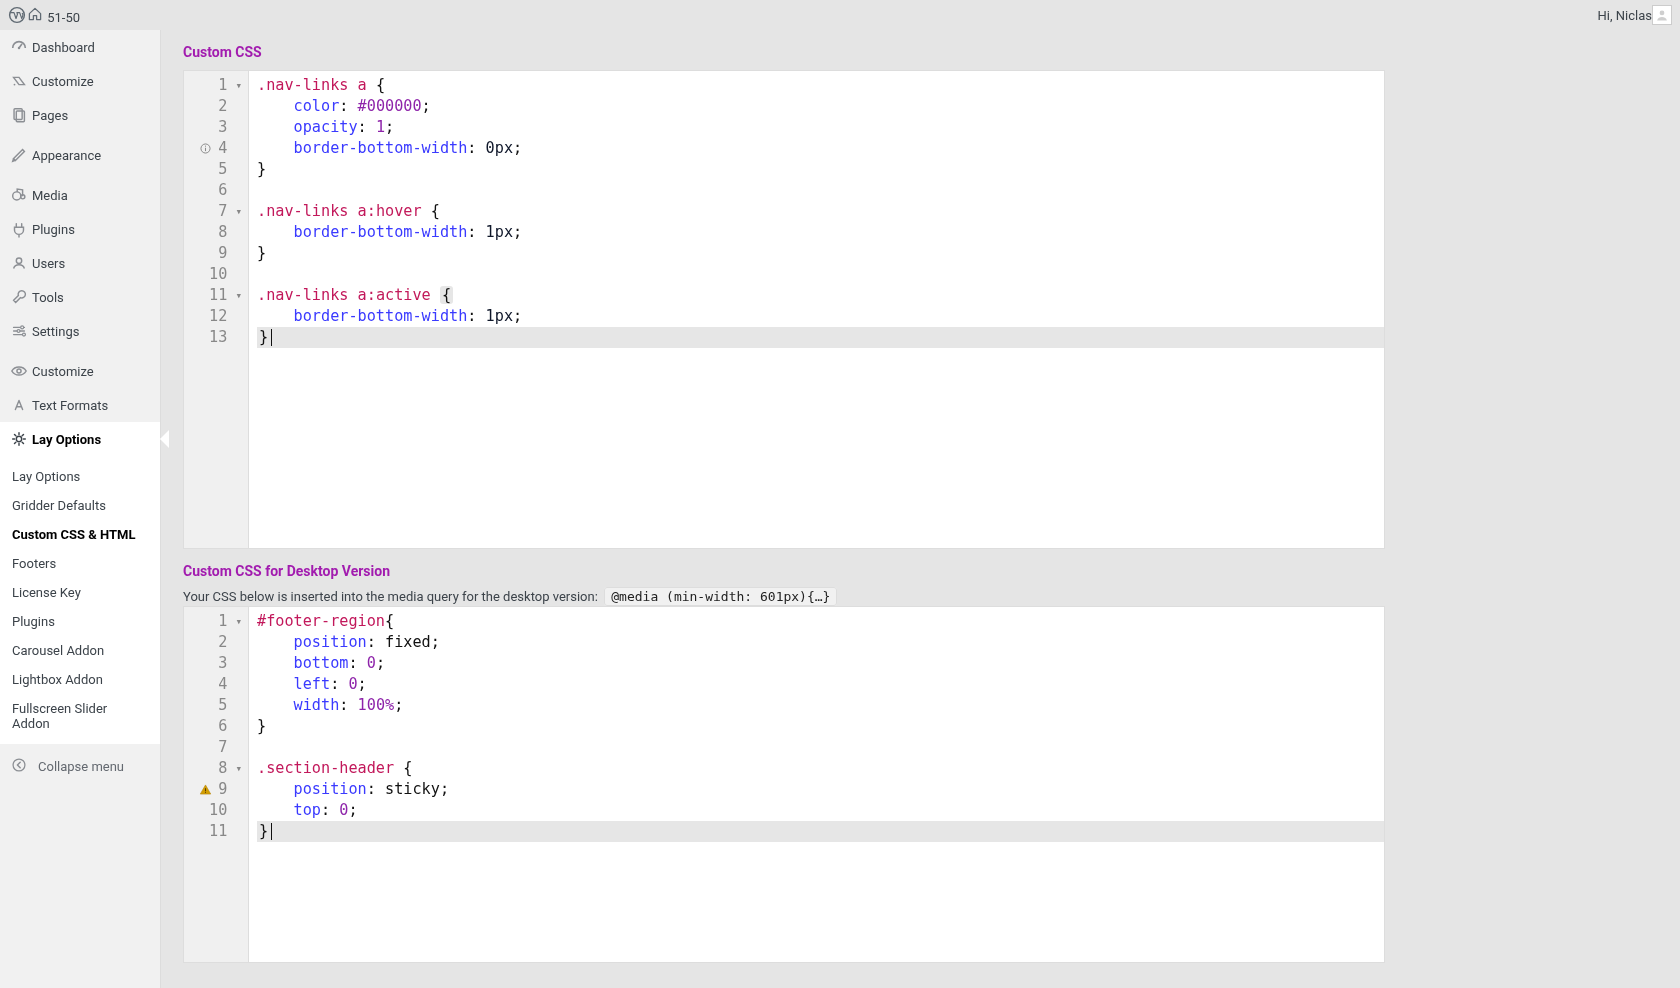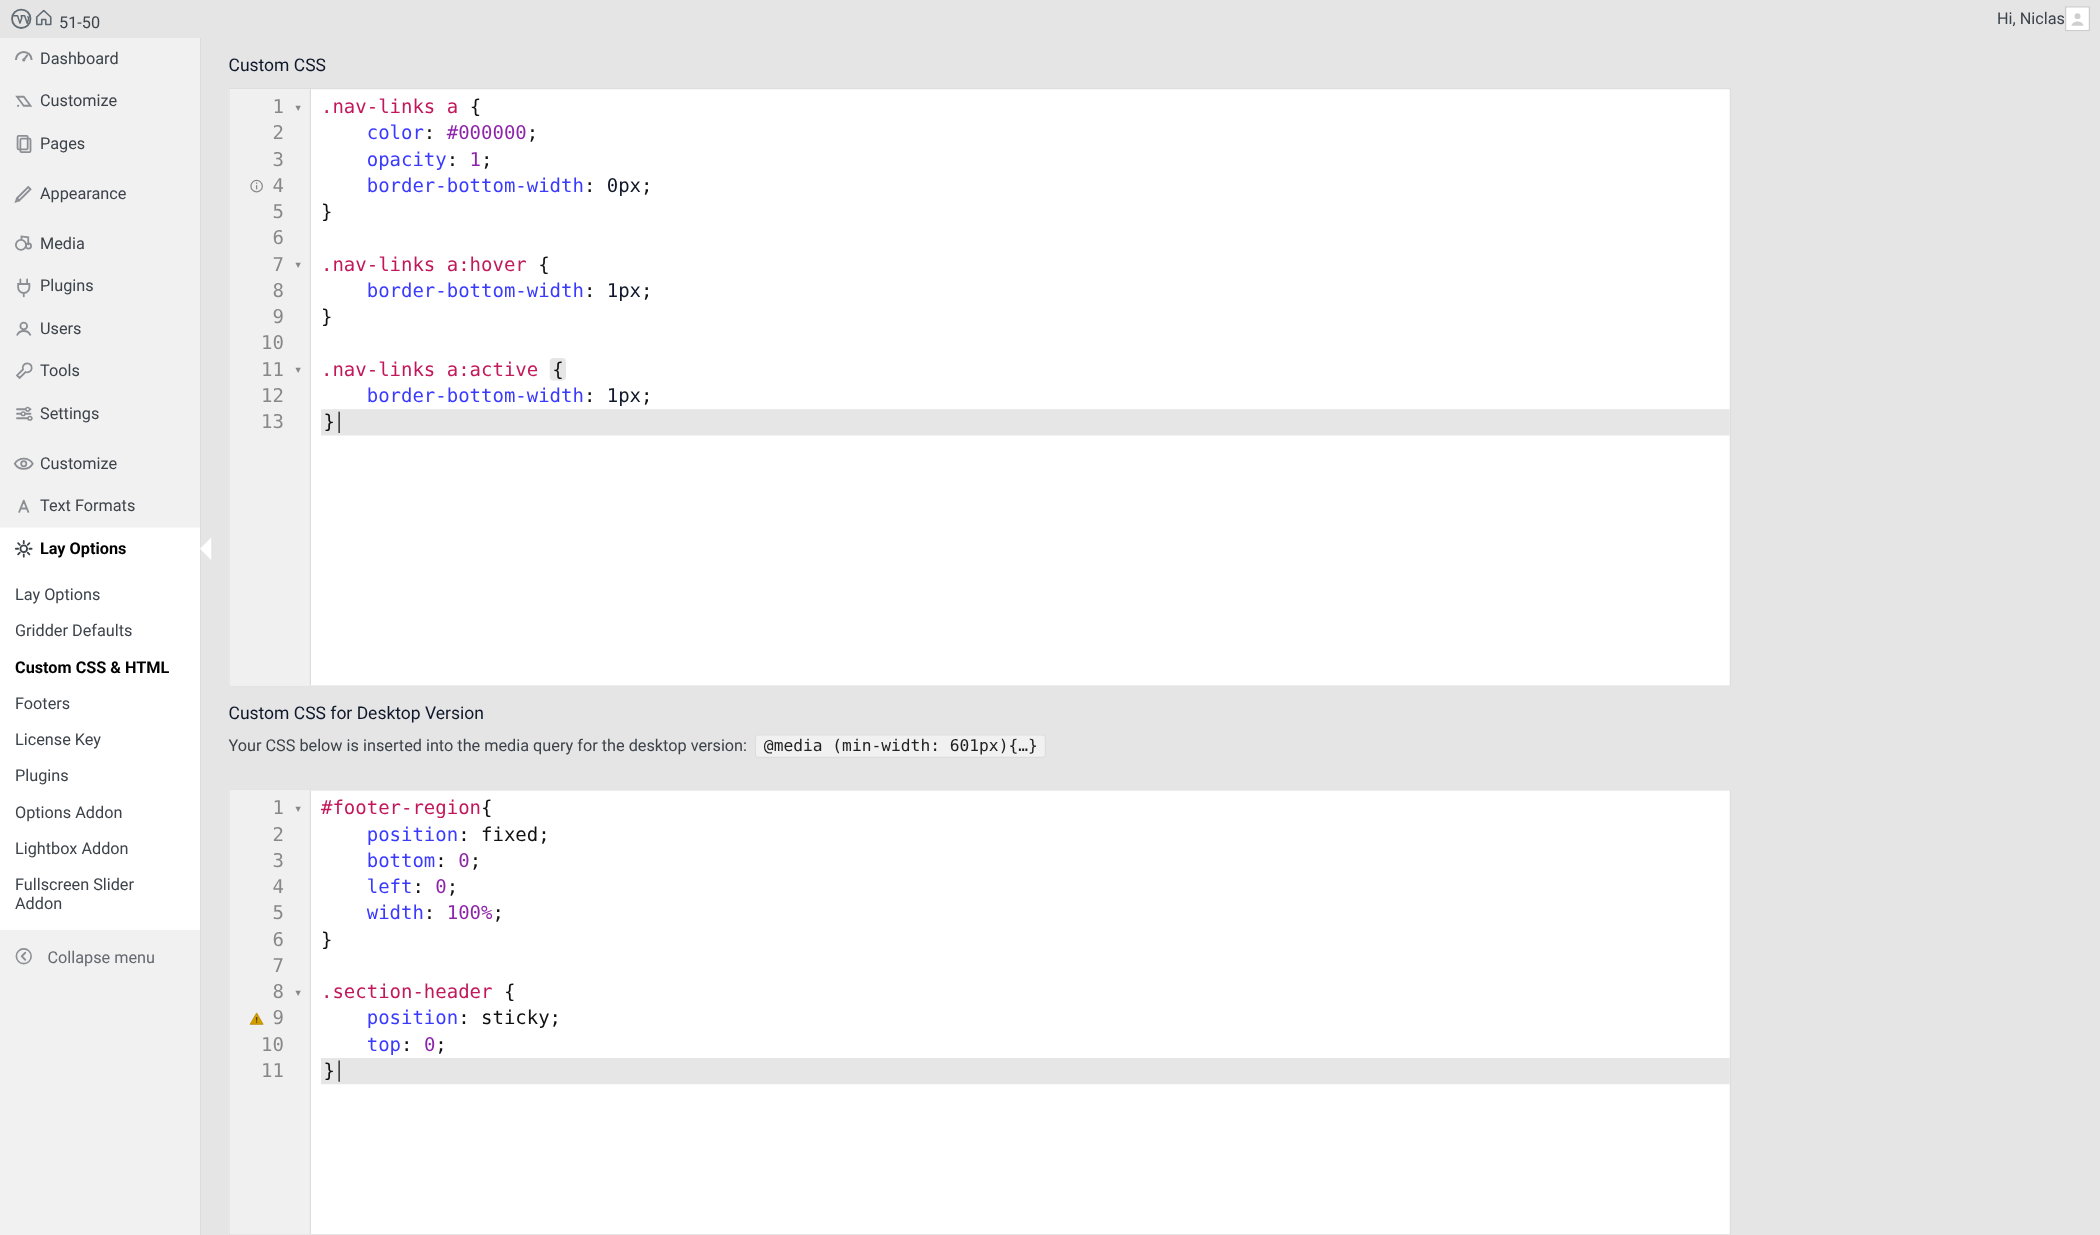--- a/index.html
+++ b/index.html
@@ -73,22 +73,22 @@
     content:""; position:absolute; right:-10px; top:50%; transform:translateY(-50%);
     width:0;height:0;border-top:10px solid transparent;border-bottom:10px solid transparent;border-right:10px solid #e4e4e4;
   }
   .submenu{background:#fff;padding:6px 0}
   .submenu a{display:block;padding:7px 12px;color:#3c434a;text-decoration:none;cursor:pointer}
   .submenu a.active{font-weight:700;color:var(--submenu-active)}
   .collapse{display:flex;align-items:flex-end;gap:10px;padding:10px 10px;color:#646970;background:var(--sidebar);cursor:pointer;margin-top:2px}
   .collapse .micon{width:18px;height:18px;display:inline-flex;align-items:center;justify-content:center;color:#8c8f94}
   
   .content{flex:1 1 auto;padding:0 22px 28px 22px;overflow:auto}
-  h2.section{font-size:14px;font-weight:400;color:#0f172a;margin:14px 0 10px}
-  .help{color:#3c434a;margin:8px 0 27px}
+  h2.section{font-size:14px;font-weight:700;color:#a21caf;margin:14px 0 10px}
+  .help{color:#3c434a;margin:8px 0 2px}
   .help code{background:var(--code-box);border:1px solid var(--code-border);border-radius:3px;padding:1px 6px;font-family:ui-monospace,Menlo,Monaco,Consolas,monospace;color:#222}
   
   .editor{
     border:1px solid var(--gutter-border);
     background:var(--editor-bg);
     display:flex; min-height:440px;
     font-family:ui-monospace,Menlo,Monaco,Consolas,monospace;
     font-size:15.2px; line-height:21px;
     max-width:1200px;
   }
@@ -275,21 +275,21 @@
           <span>Lay Options</span>
         </li>
       </ul>
     <div class="submenu" id="submenu">
         <a>Lay Options</a>
         <a>Gridder Defaults</a>
         <a class="active">Custom CSS &amp; HTML</a>
         <a>Footers</a>
         <a>License Key</a>
         <a>Plugins</a>
-        <a>Options Addon</a>
+        <a>Carousel Addon</a>
         <a>Lightbox Addon</a>
         <a>Fullscreen Slider Addon</a>
       </div>
     <div class="collapse">
       <span class="micon">
         <svg viewBox="0 0 20 20" width="16" height="16">
             <circle cx="10" cy="10" r="7.4" fill="none" stroke="#8c8f94" stroke-width="1.6"></circle>
             <path d="M11.5 6.5 8 10l3.5 3.5" fill="none" stroke="#8c8f94" stroke-width="1.8" stroke-linecap="round" stroke-linejoin="round"></path>
           </svg>
       </span>

